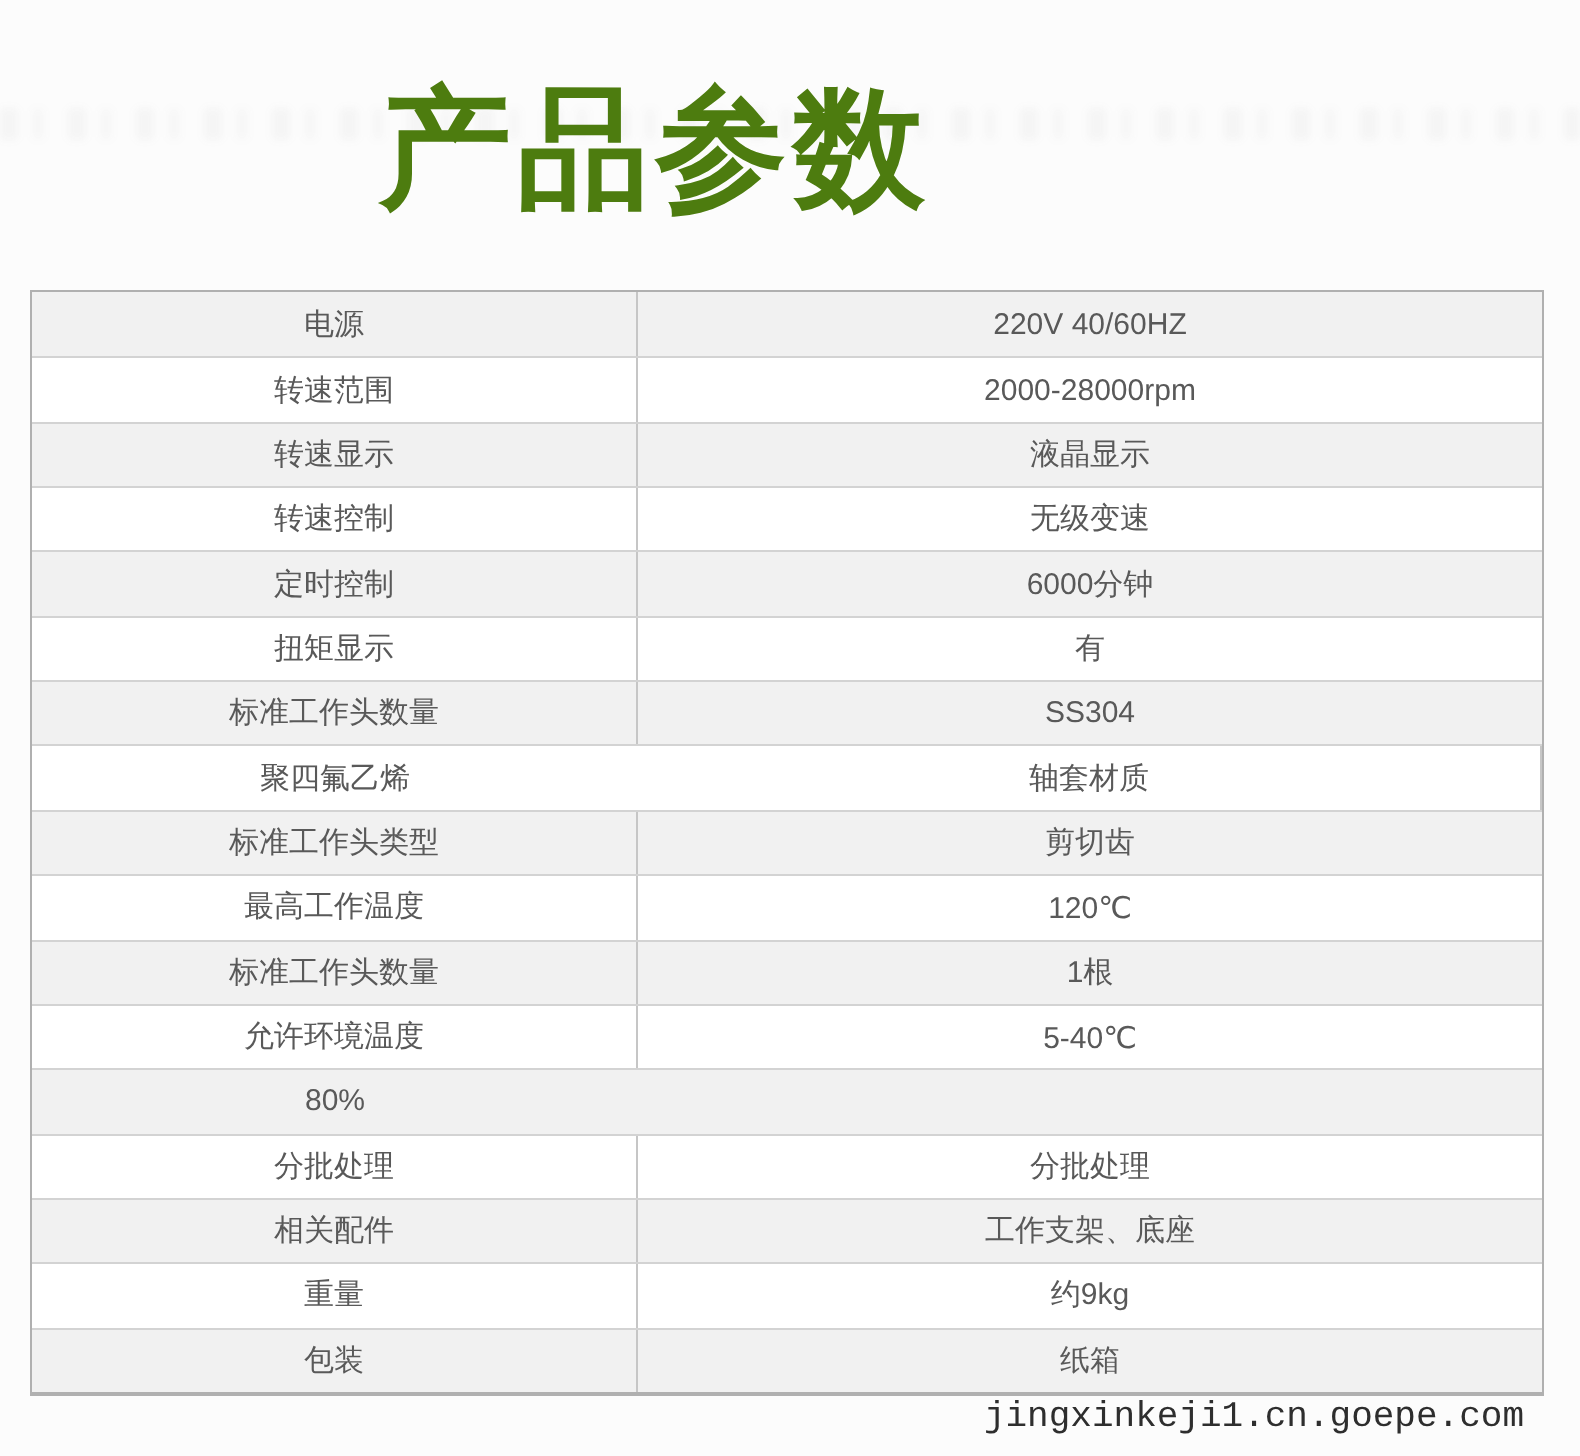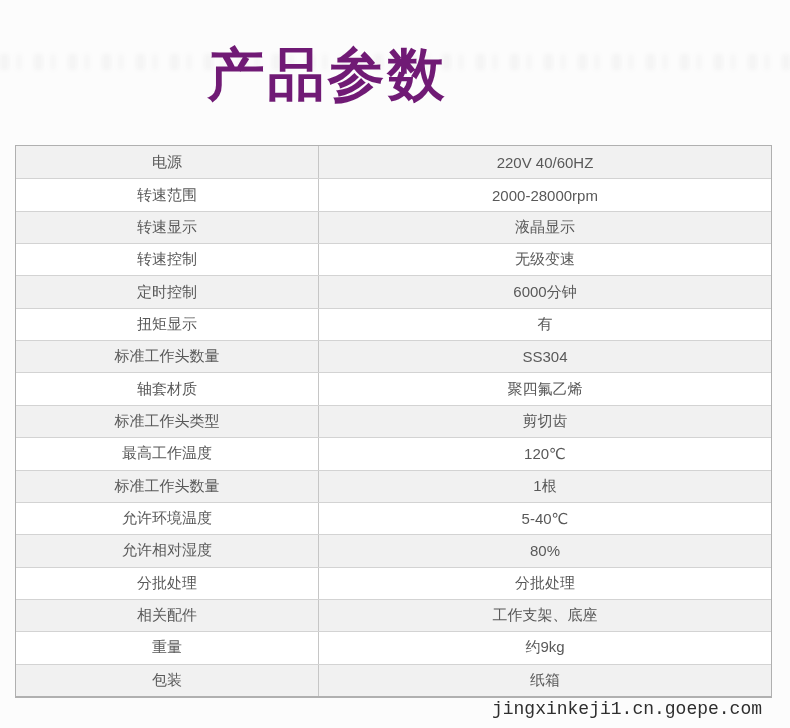--- a/index.html
+++ b/index.html
@@ -26,25 +26,25 @@
     );
     filter: blur(2px);
     opacity: 0.55;
   }
 
   .page-title {
     position: absolute;
     left: 0; top: 40px;
     width: 655px;
     text-align: center;
-    font-size: 57px;
+    font-size: 66px;
     line-height: 68px;
     font-weight: bold;
     letter-spacing: 3px;
-    color: #701a75;
+    color: #4d7c0f;
   }
 
   .spec-table {
     position: absolute;
     left: 15px; top: 145px;
     width: 757px; height: 553px;
     border: 1px solid #b0b0b0;
     border-bottom-width: 2px;
     display: grid;
     grid-template-rows: repeat(17, 1fr);
@@ -109,41 +109,40 @@
       </div>
       <div class="spec-row">
         <div class="spec-cell label">扭矩显示</div>
         <div class="spec-cell value">有</div>
       </div>
       <div class="spec-row alt">
         <div class="spec-cell label">标准工作头数量</div>
         <div class="spec-cell value">SS304</div>
       </div>
       <div class="spec-row">
+        <div class="spec-cell value">聚四氟乙烯</div>
         <div class="spec-cell label">轴套材质</div>
-        <div class="spec-cell value">聚四氟乙烯</div>
       </div>
       <div class="spec-row alt">
         <div class="spec-cell label">标准工作头类型</div>
         <div class="spec-cell value">剪切齿</div>
       </div>
       <div class="spec-row">
         <div class="spec-cell label">最高工作温度</div>
         <div class="spec-cell value">120℃</div>
       </div>
       <div class="spec-row alt">
         <div class="spec-cell label">标准工作头数量</div>
         <div class="spec-cell value">1根</div>
       </div>
       <div class="spec-row">
         <div class="spec-cell label">允许环境温度</div>
         <div class="spec-cell value">5-40℃</div>
       </div>
       <div class="spec-row alt">
-        <div class="spec-cell label">允许相对湿度</div>
         <div class="spec-cell value">80%</div>
       </div>
       <div class="spec-row">
         <div class="spec-cell label">分批处理</div>
         <div class="spec-cell value">分批处理</div>
       </div>
       <div class="spec-row alt">
         <div class="spec-cell label">相关配件</div>
         <div class="spec-cell value">工作支架、底座</div>
       </div>

